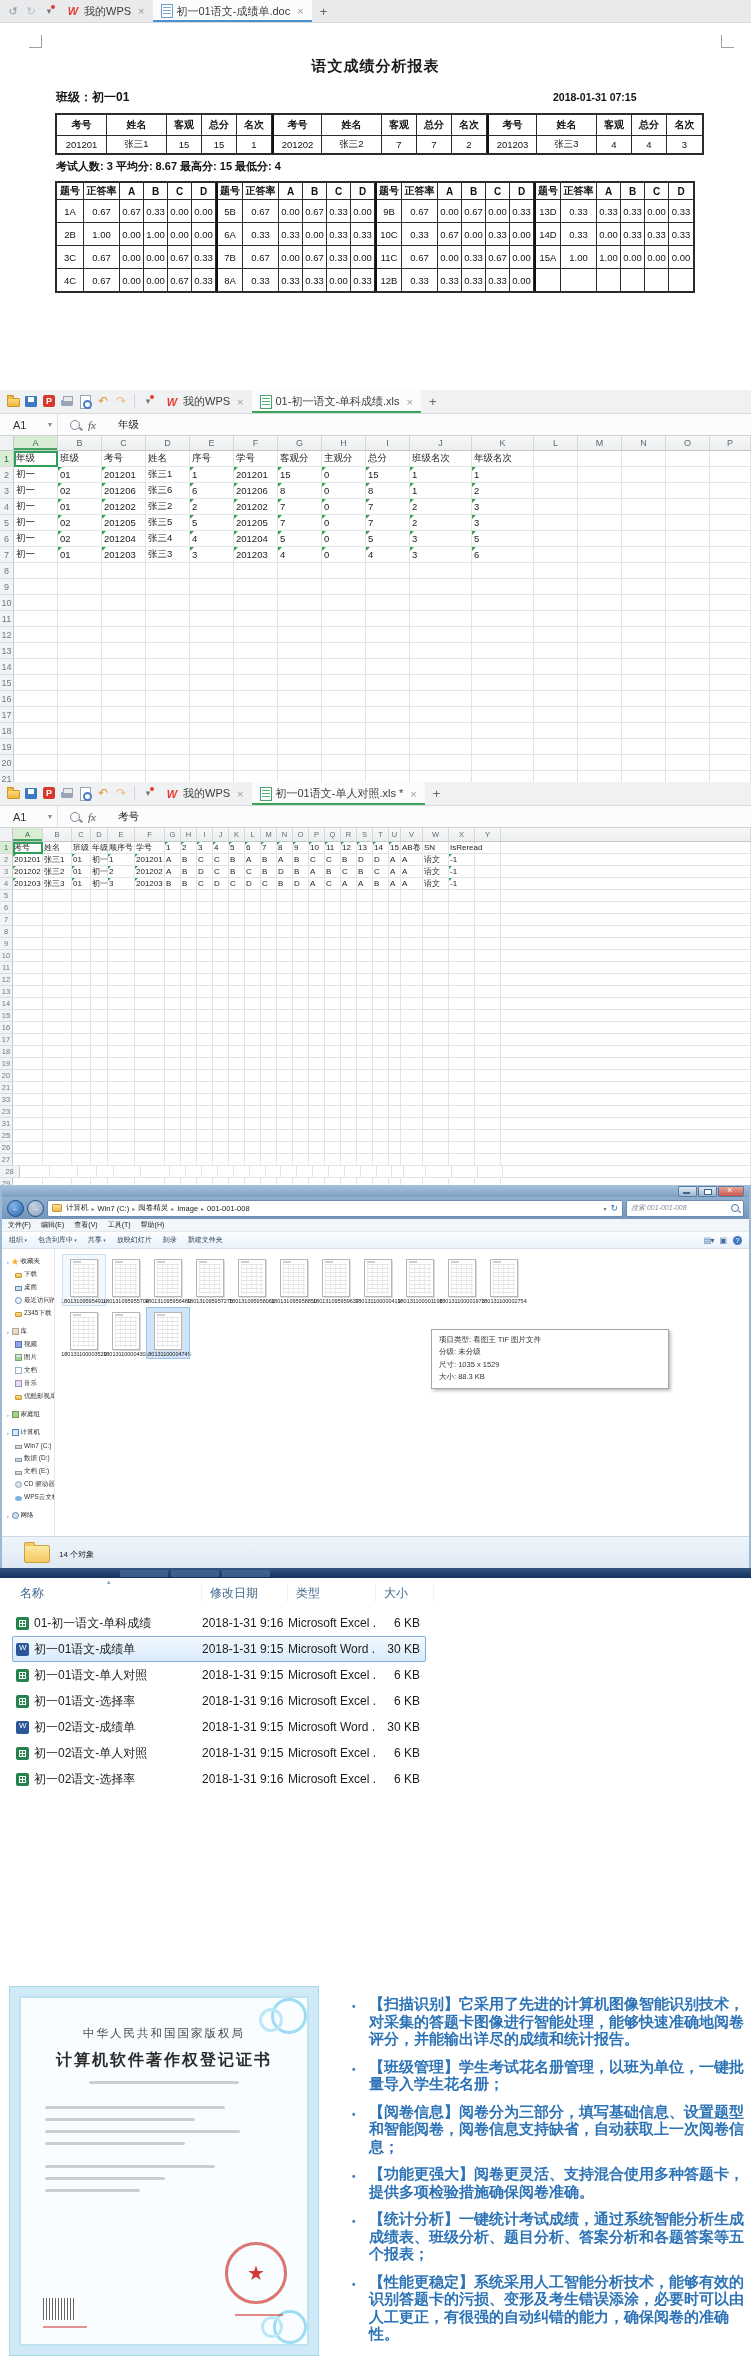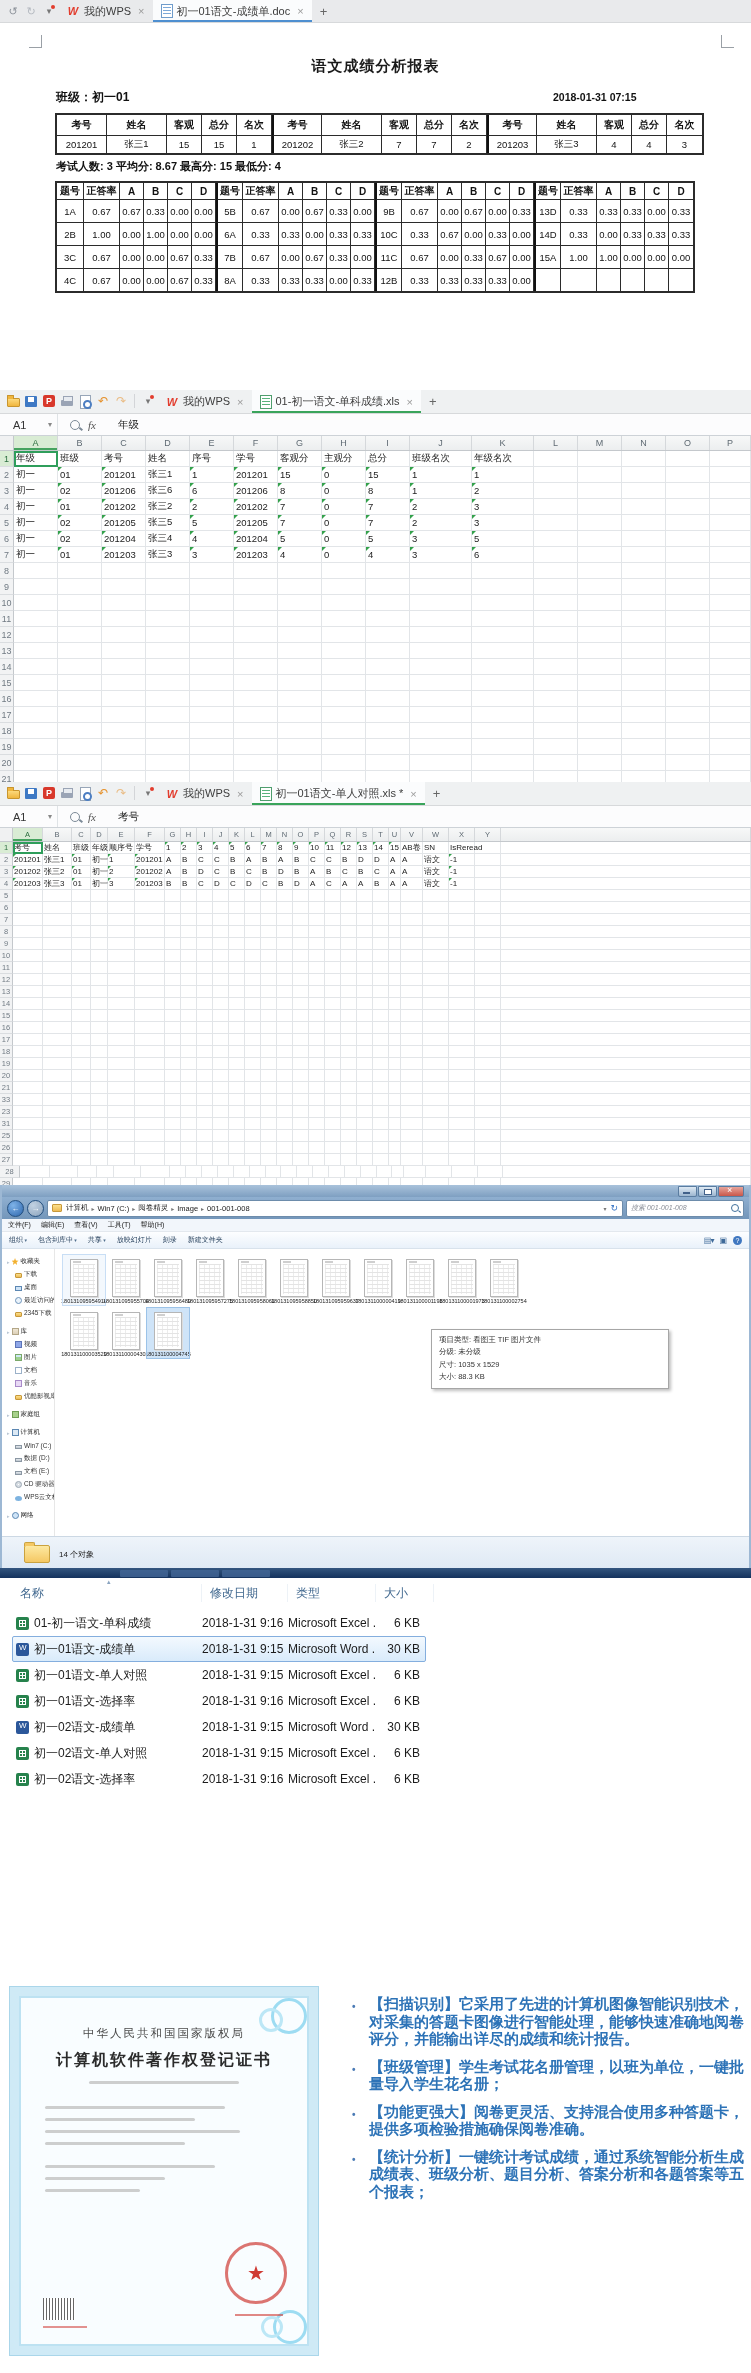--- a/index.html
+++ b/index.html
@@ -2108,22 +2108,30 @@
         <div class="bullet">
           <span class="dot"></span>
           <span class="btx">【扫描识别】它采用了先进的计算机图像智能识别技术，对采集的答题卡图像进行智能处理，能够快速准确地阅卷评分，并能输出详尽的成绩和统计报告。</span>
         </div>
         <div class="bullet">
           <span class="dot"></span>
           <span class="btx">【班级管理】学生考试花名册管理，以班为单位，一键批量导入学生花名册；</span>
         </div>
         <div class="bullet">
           <span class="dot"></span>
+          <span class="btx">【阅卷信息】阅卷分为三部分，填写基础信息、设置题型和智能阅卷，阅卷信息支持缺省，自动获取上一次阅卷信息；</span>
+        </div>
+        <div class="bullet">
+          <span class="dot"></span>
           <span class="btx">【功能更强大】阅卷更灵活、支持混合使用多种答题卡，提供多项检验措施确保阅卷准确。</span>
         </div>
         <div class="bullet">
           <span class="dot"></span>
           <span class="btx">【统计分析】一键统计考试成绩，通过系统智能分析生成成绩表、班级分析、题目分析、答案分析和各题答案等五个报表；</span>
+        </div>
+        <div class="bullet">
+          <span class="dot"></span>
+          <span class="btx">【性能更稳定】系统采用人工智能分析技术，能够有效的识别答题卡的污损、变形及考生错误添涂，必要时可以由人工更正，有很强的自动纠错的能力，确保阅卷的准确性。</span>
         </div>
       </div>
   </section>
 
 </div>
 
 </body></html>

